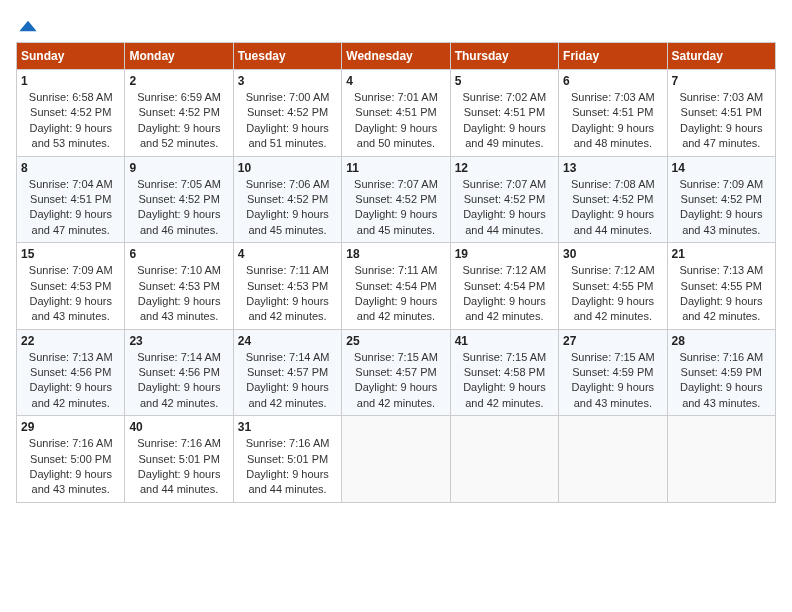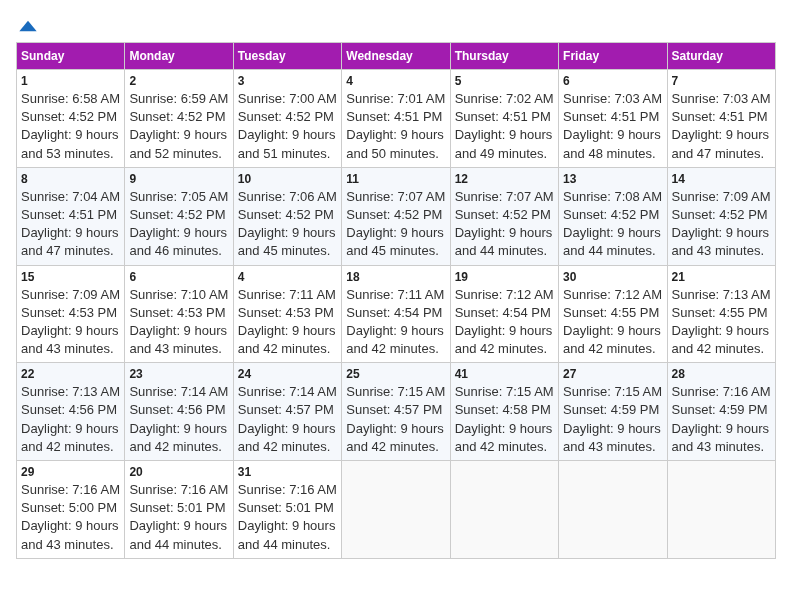--- a/index.html
+++ b/index.html
@@ -45,21 +45,21 @@
     .location-title {
       font-size: 14px;
       color: #555;
     }
     .calendar {
       width: 100%;
       border-collapse: collapse;
       font-size: 10px;
     }
     .calendar th {
-      background-color: #a21caf;
+      background-color: #c2410c;
       color: #fff;
       padding: 6px 4px;
       text-align: left;
       font-size: 12px;
       font-weight: bold;
       border: 1px solid #ccc;
     }
     .calendar td {
       vertical-align: top;
       border: 1px solid #ccc;
@@ -74,23 +74,24 @@
     .calendar tr:nth-child(odd) td {
       background-color: #fff;
     }
     .day-number {
       font-size: 12px;
       font-weight: bold;
       color: #222;
       margin-bottom: 2px;
     }
     .day-info {
-      font-size: 13px;
+      font-size: 11px;
       color: #333;
       line-height: 1.4;
+      text-align: center;
     }
     .empty-cell {
       background: #f9f9f9 !important;
     }
   </style>
 </head>
 <body>
 
 <div class="header">
   <div class="logo">
@@ -240,21 +241,21 @@
           <div class="day-number">28</div>
           <div class="day-info">Sunrise: 7:16 AM<br>Sunset: 4:59 PM<br>Daylight: 9 hours and 43 minutes.</div>
         </td>
       </tr>
       <tr>
         <td>
           <div class="day-number">29</div>
           <div class="day-info">Sunrise: 7:16 AM<br>Sunset: 5:00 PM<br>Daylight: 9 hours and 43 minutes.</div>
         </td>
         <td>
-          <div class="day-number">20</div>
+          <div class="day-number">40</div>
           <div class="day-info">Sunrise: 7:16 AM<br>Sunset: 5:01 PM<br>Daylight: 9 hours and 44 minutes.</div>
         </td>
         <td>
           <div class="day-number">31</div>
           <div class="day-info">Sunrise: 7:16 AM<br>Sunset: 5:01 PM<br>Daylight: 9 hours and 44 minutes.</div>
         </td>
         <td class="empty-cell"></td>
         <td class="empty-cell"></td>
         <td class="empty-cell"></td>
         <td class="empty-cell"></td>

